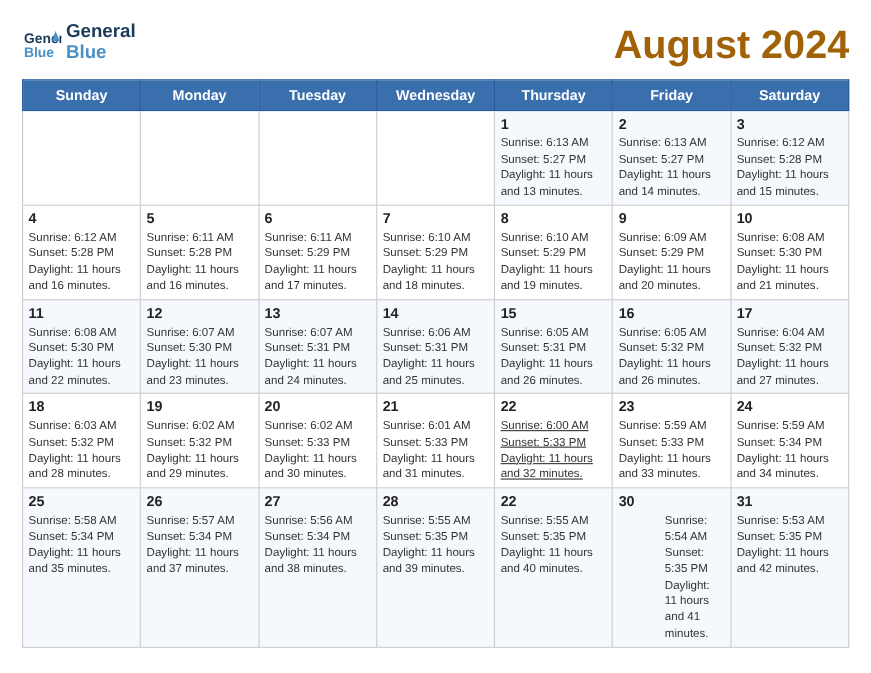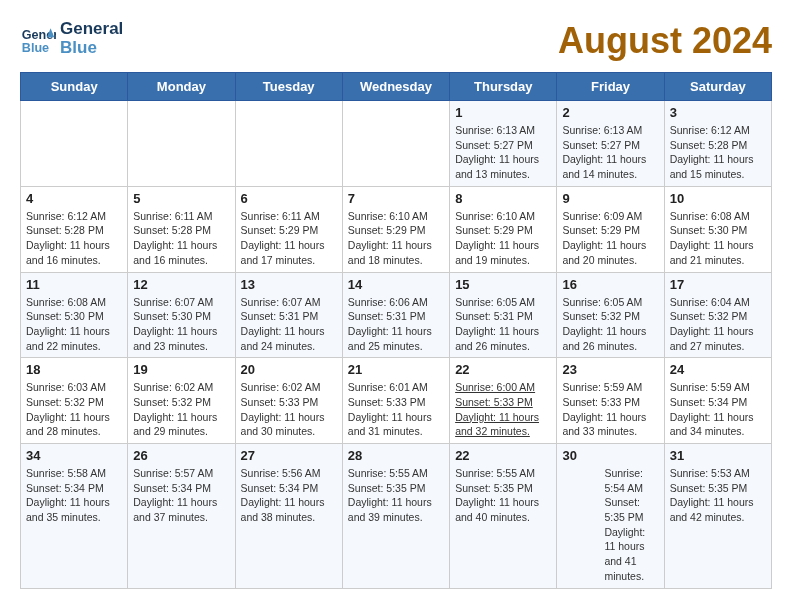--- a/index.html
+++ b/index.html
@@ -285,21 +285,21 @@
         <td>
           <div class="day-number">24</div>
           <div class="day-info" style="white-space: pre-line;">Sunrise: 5:59 AM
 Sunset: 5:34 PM
 Daylight: 11 hours
 and 34 minutes.</div>
         </td>
       </tr>
       <tr>
         <td>
-          <div class="day-number">34</div>
+          <div class="day-number">25</div>
           <div class="day-info" style="white-space: pre-line;">Sunrise: 5:58 AM
 Sunset: 5:34 PM
 Daylight: 11 hours
 and 35 minutes.</div>
         </td>
         <td>
           <div class="day-number">26</div>
           <div class="day-info" style="white-space: pre-line;">Sunrise: 5:57 AM
 Sunset: 5:34 PM
 Daylight: 11 hours

